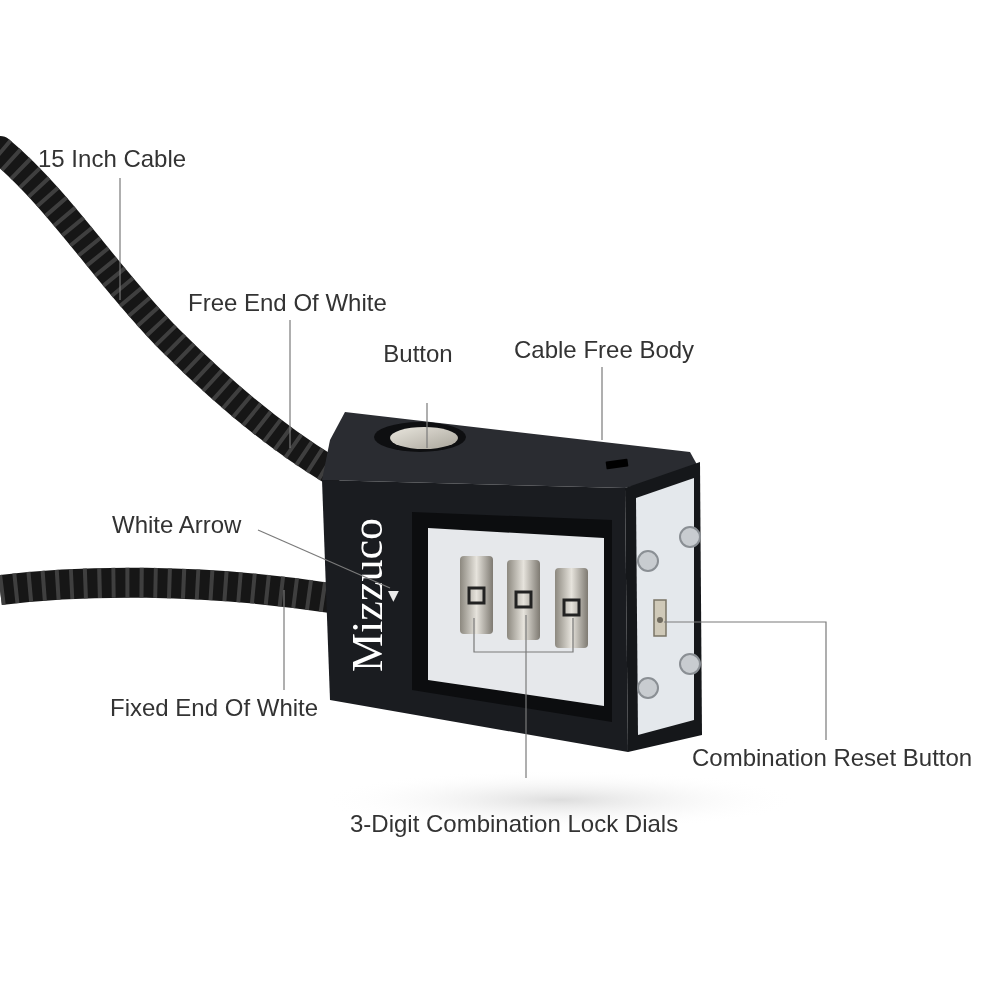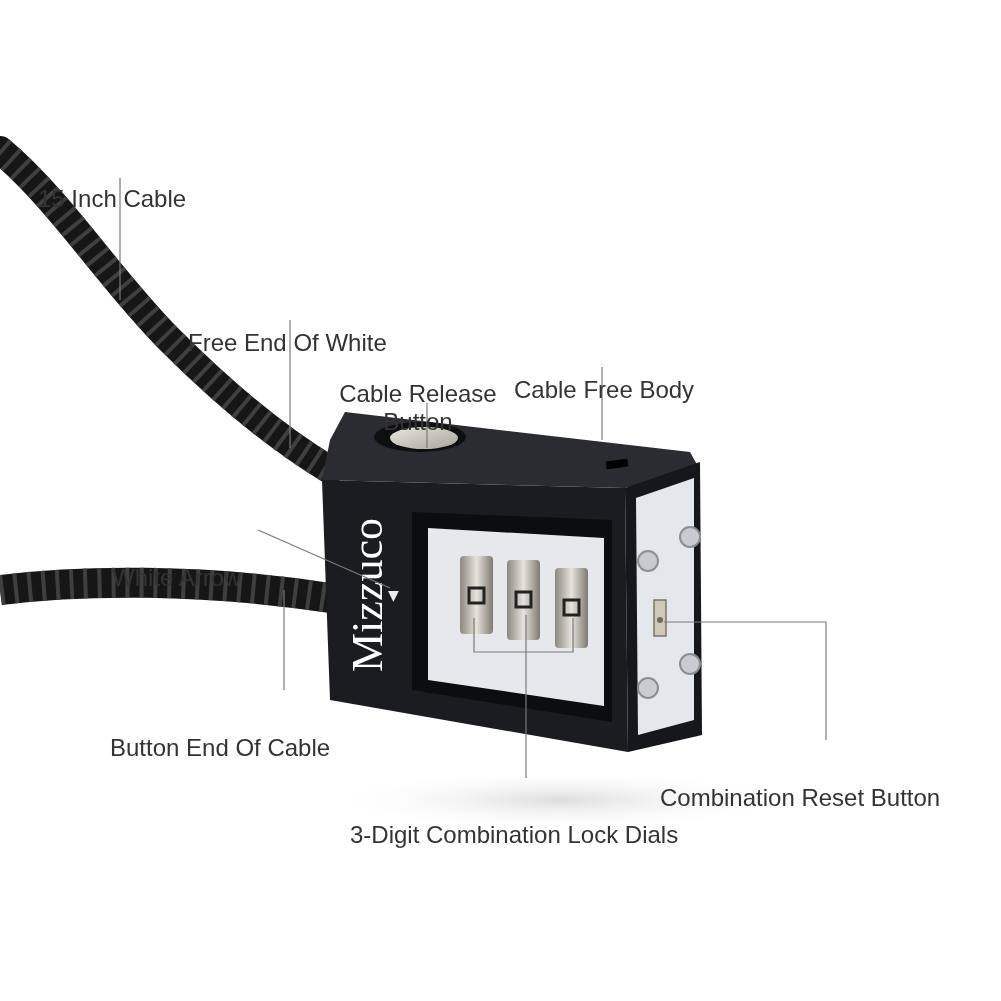--- a/index.html
+++ b/index.html
@@ -1,18 +1,18 @@
 <!DOCTYPE html>
 <html><head>
 <meta charset="utf-8">
 <style>
   html, body { margin:0; padding:0; background:#ffffff; }
   body { width:1001px; height:1001px; position:relative; overflow:hidden; font-family:"Liberation Sans", sans-serif; }
   .stage { position:absolute; left:0; top:0; width:1001px; height:1001px; }
-  .label { position:absolute; color:#333333; font-size:24px; white-space:nowrap; line-height:1.15;margin-top:40px; }
+  .label { position:absolute; color:#333333; font-size:24px; white-space:nowrap; line-height:1.15; }
   .label.center { text-align:center; }
   svg { position:absolute; left:0; top:0; }
 </style>
 </head>
 <body>
 
 <div class="stage">
 
   <svg width="1001" height="1001" viewBox="0 0 1001 1001">
     <defs>
@@ -102,22 +102,21 @@
       <line x1="284" y1="590" x2="284" y2="690"></line>
       <polyline points="474,618 474,652 573,652 573,618"></polyline>
       <line x1="526" y1="615" x2="526" y2="778"></line>
       <polyline points="664,622 826,622 826,740"></polyline>
     </g>
   </svg>
 
   <div class="label" style="left:38px; top:145px;">15 Inch Cable</div>
   <div class="label" style="left:188px; top:289px;">Free End Of White</div>
   <div class="label center" style="left:332px; top:340px; width:172px;">
-    <div>Cable Release</div>
     <div>Button</div>
   </div>
   <div class="label" style="left:514px; top:336px;">Cable Free Body</div>
-  <div class="label" style="left:112px; top:524px;">White Arrow</div>
-  <div class="label" style="left:110px; top:694px;">Button End Of Cable</div>
-  <div class="label" style="left:660px; top:744px;">Combination Reset Button</div>
-  <div class="label" style="left:350px; top:781px;text-align:center;">3-Digit Combination Lock Dials</div>
+  <div class="label" style="left:112px; top:511px;">White Arrow</div>
+  <div class="label" style="left:110px; top:694px;">Fixed End Of White</div>
+  <div class="label" style="left:692px; top:744px;">Combination Reset Button</div>
+  <div class="label" style="left:350px; top:810px;text-align:center;">3-Digit Combination Lock Dials</div>
 
 </div>
 
 </body></html>

